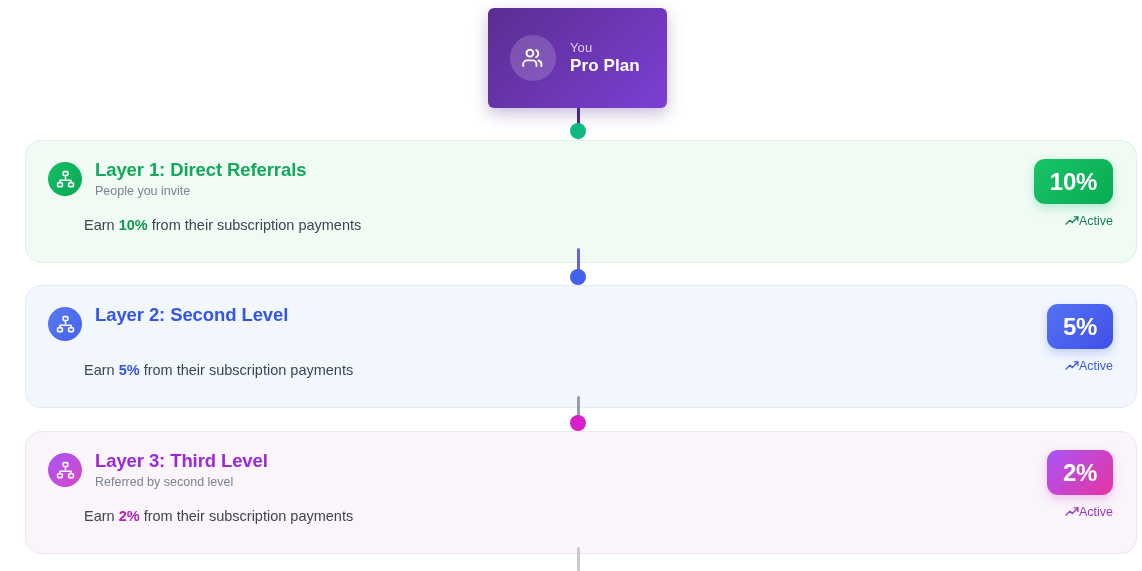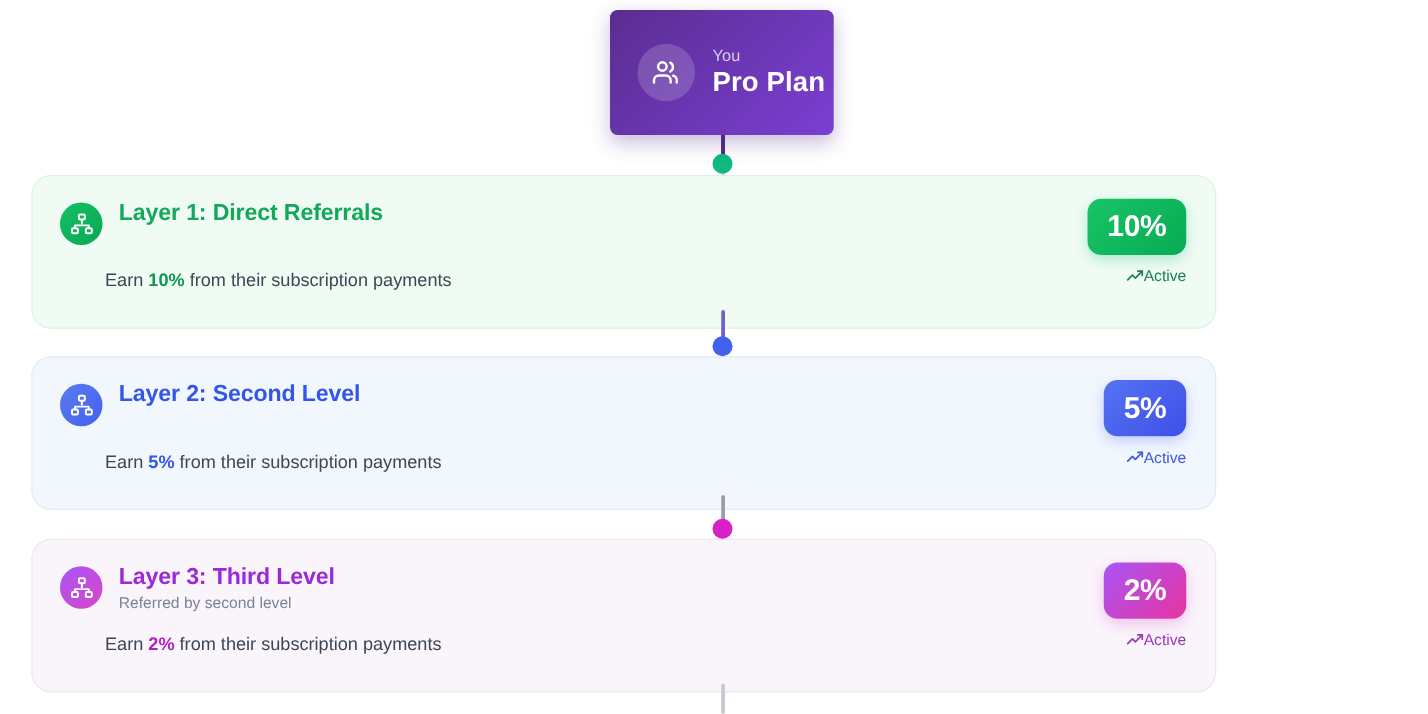--- a/index.html
+++ b/index.html
@@ -85,32 +85,32 @@
     flex: 0 0 auto;
   }
   .hero-text { margin-left: 14px; line-height: 1.15; }
   .hero-you {
     font-size: 13px;
     color: #d9cdf0;
     font-weight: 400;
     letter-spacing: .1px;
   }
   .hero-plan {
-    font-size: 22px;
+    font-size: 17px;
     color: #ffffff;
     font-weight: 700;
     margin-top: 0;
     letter-spacing: .1px;
   }
 
   
   .card {
     position: absolute;
     left: 25px;
-    width: 948px;
+    width: 1112px;
     height: 123px;
     border-radius: 16px;
     z-index: 3;
     padding: 19px 22px 0 22px;
   }
   .card-1 { top: 140px; background: #f0fbf4; border: 1px solid #dcf2e4; }
   .card-2 { top: 285px; background: #f2f7fe; border: 1px solid #e0ebfa; }
   .card-3 { top: 431px; background: #faf4fb; border: 1px solid #f2e4f3; }
 
   .card-head { display: flex; align-items: flex-start; }
@@ -232,20 +232,21 @@
         <svg width="19" height="19" viewBox="0 0 24 24" fill="none" stroke="#ffffff" stroke-width="2" stroke-linecap="round" stroke-linejoin="round">
           <rect x="9" y="2" width="6" height="5" rx="1.2"></rect>
           <rect x="2" y="16" width="6" height="5" rx="1.2"></rect>
           <rect x="16" y="16" width="6" height="5" rx="1.2"></rect>
           <path d="M12 7v4"></path>
             <path d="M5 16v-3h14v3"></path>
         </svg>
       </div>
       <div class="head-text">
         <div class="layer-title t-1">Layer 1: Direct Referrals</div>
+        <div class="layer-sub">People you invite</div>
       </div>
     </div>
     <div class="layer-desc"><span>Earn </span><b class="b-1">10%</b><span> from their subscription payments</span></div>
     <div class="badge-wrap">
       <div class="badge bg-1">10%</div>
       <div class="status s-1">
         <span>
           <svg width="14" height="14" viewBox="0 0 24 24" fill="none" stroke="currentColor" stroke-width="2.3" stroke-linecap="round" stroke-linejoin="round">
             <polyline points="2 17 8.5 10.5 12.5 14.5 22 5"></polyline>
             <polyline points="16 5 22 5 22 11"></polyline>

